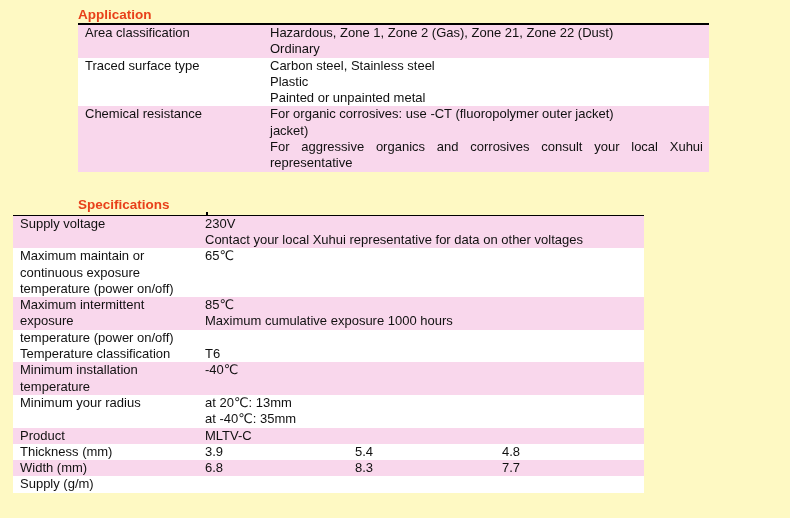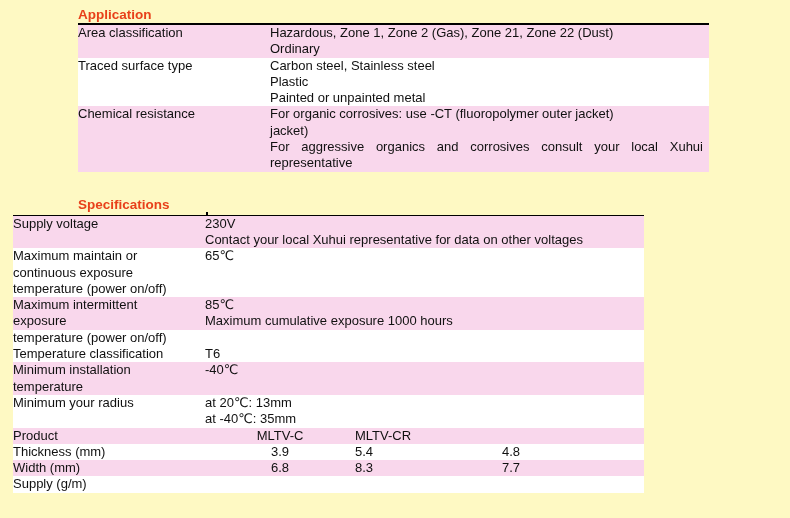--- a/index.html
+++ b/index.html
@@ -23,31 +23,31 @@
   .tbl-spec { border-top:1px solid #000000; margin-top:3px;margin-left:13px; }
   .tick {
     position:absolute; left:193px; top:-4px;
     width:1.5px; height:4px; background:#000;
   }
 
   .row { display:flex; align-items:flex-start; }
   .row.pink { background:#f9d7ec; }
   .row.white { background:#ffffff; }
 
-  .c1 { width:192px; flex:none; }
+  .c1 { width:192px; padding-left:7px; flex:none; }
   .c2 { width:439px; flex:none; }
   .line { line-height:16.3px; height:16.3px; white-space:nowrap; overflow:visible; }
   .c2 .line.just {
     white-space:normal; text-align:justify; text-align-last:justify;
     width:433px;
   }
 
   
   .pcols { display:flex; width:439px; flex:none; }
-  .pc1 { width:150px; flex:none;text-align:center; }
+  .pc1 { width:150px; flex:none; }
   .pc2 { width:147px; flex:none; }
   .pc3 { flex:1; }
 </style>
 </head>
 <body>
 
 <div class="page">
 
   <div class="section-heading heading-app">Application</div>
 
@@ -160,21 +160,20 @@
         <div class="line">at -40℃: 35mm</div>
       </div>
     </div>
 
     <div class="row pink">
       <div class="c1">
         <div class="line">Product</div>
       </div>
       <div class="pcols">
         <div class="line pc1">MLTV-C</div>
-        <div class="line pc2">MLTV-CR</div>
       </div>
     </div>
 
     <div class="row white">
       <div class="c1">
         <div class="line">Thickness (mm)</div>
       </div>
       <div class="pcols">
         <div class="line pc1">3.9</div>
         <div class="line pc2">5.4</div>

